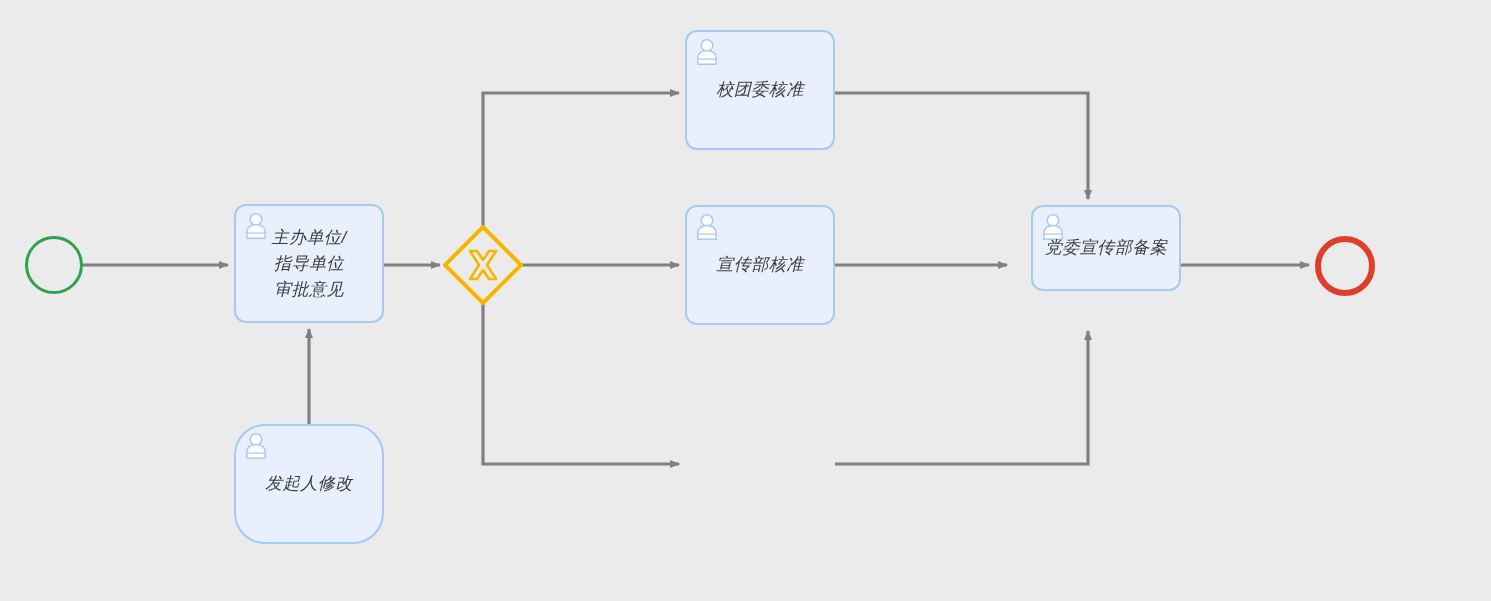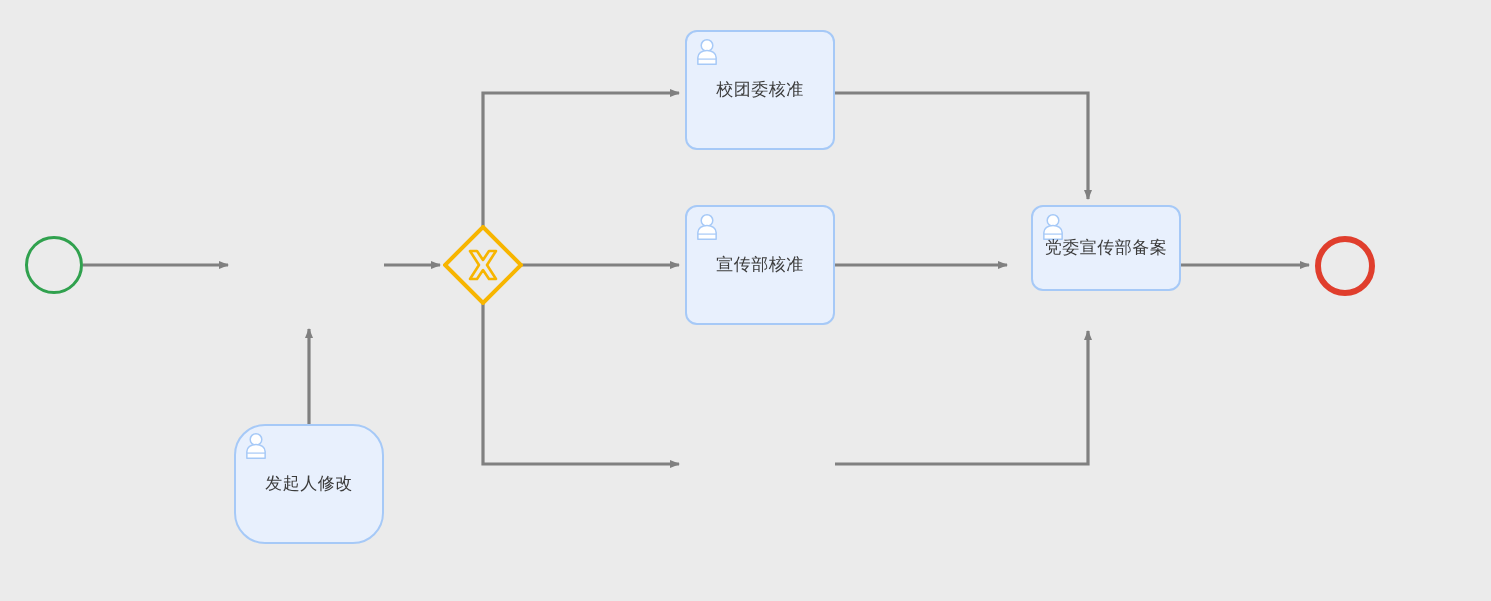--- a/index.html
+++ b/index.html
@@ -39,20 +39,21 @@
     color: #3b3b3b;
     font-size: 17px;
     line-height: 26px;
     letter-spacing: 0.5px;
   }
   .task .label {
     white-space: pre-line;
     padding: 0 6px;
     position: relative;
     z-index: 2;
+    font-style: italic;
   }
   .task-icon {
     position: absolute;
     left: 7px;
     top: 6px;
     width: 26px;
     height: 28px;
     z-index: 1;
   }
   .event {
@@ -96,20 +97,28 @@
         <path d="M 835 93 L 1088 93 L 1088 199" marker-end="url(#arrowhead)"></path>
         <path d="M 835 265 L 1007 265" marker-end="url(#arrowhead)"></path>
         <path d="M 835 464 L 1088 464 L 1088 331" marker-end="url(#arrowhead)"></path>
         <path d="M 1163 265 L 1309 265" marker-end="url(#arrowhead)"></path>
         <path d="M 309 424 L 309 329" marker-end="url(#arrowhead)"></path>
       </g>
   </svg>
 
   <div class="event event-start" style="left:25px; top:236px; width:58px; height:58px;"></div>
 
+  <div class="task" style="left:234px; top:204px; width:150px; height:119px;">
+    <svg class="task-icon" viewBox="0 0 26 30">
+      <use href="#user-glyph"></use>
+    </svg>
+    <span class="label">主办单位/
+指导单位
+审批意见</span>
+  </div>
 
   <svg class="gateway" style="left:443px; top:225px; width:80px; height:80px;" viewBox="0 0 80 80">
     <polygon points="40,2 78,40 40,78 2,40" fill="#ebebeb" stroke="#f7b500" stroke-width="4"></polygon>
     <g stroke="#f7b500" stroke-width="2.6" fill="none" stroke-linejoin="round">
       <path d="M 27 26 L 34 26 L 40 35 L 46 26 L 53 26 L 44 40 L 53 54 L 46 54 L 40 45 L 34 54 L 27 54 L 36 40 Z"></path>
     </g>
   </svg>
 
   <div class="task" style="left:685px; top:30px; width:150px; height:120px;">
     <svg class="task-icon" viewBox="0 0 26 30">

